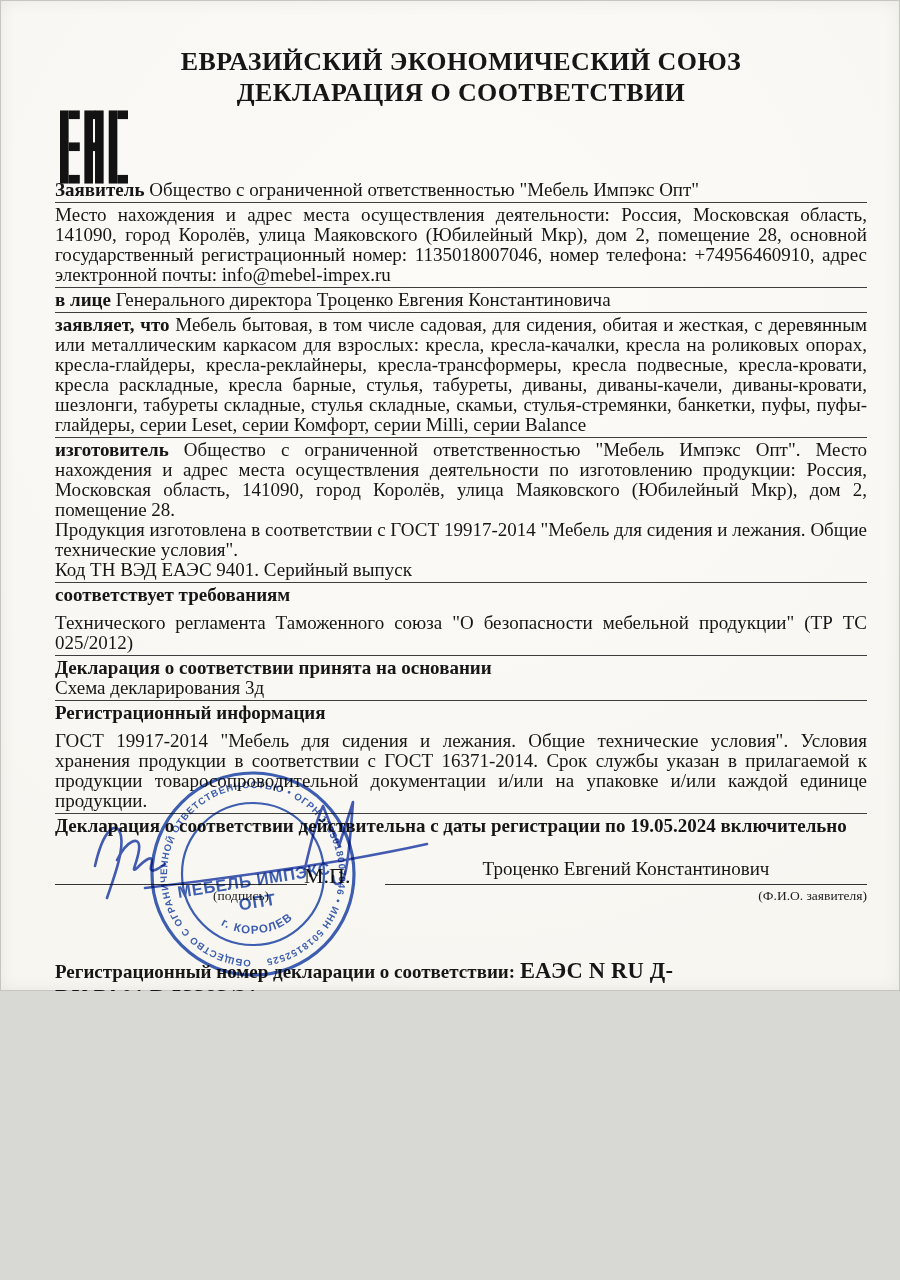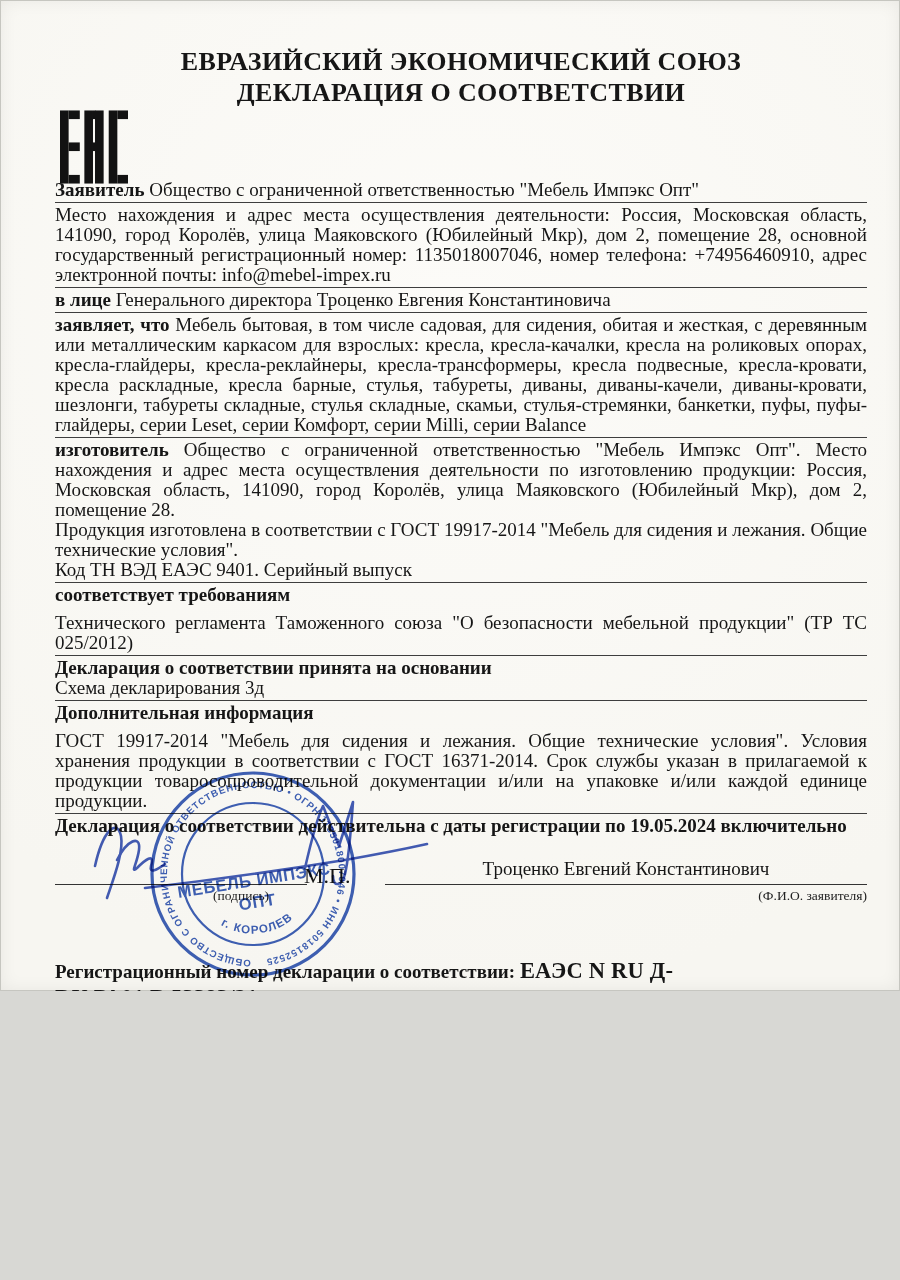--- a/index.html
+++ b/index.html
@@ -91,21 +91,21 @@
     <div class="rule"></div>
 
     <p><b>соответствует требованиям</b></p>
     <p class="just gap-top">Технического регламента Таможенного союза "О безопасности мебельной продукции" (ТР ТС 025/2012)</p>
     <div class="rule"></div>
 
     <p><b>Декларация о соответствии принята на основании</b></p>
     <p>Схема декларирования 3д</p>
     <div class="rule"></div>
 
-    <p><b>Дополнительная информация</b></p>
+    <p><b>Регистрационный информация</b></p>
     <p class="just gap-top">ГОСТ 19917-2014 "Мебель для сидения и лежания. Общие технические условия". Условия хранения продукции в соответствии с ГОСТ 16371-2014. Срок службы указан в прилагаемой к продукции товаросопроводительной документации и/или на упаковке и/или каждой единице продукции.</p>
     <div class="rule"></div>
 
     <p><b>Декларация о соответствии  действительна с даты регистрации по 19.05.2024 включительно</b></p>
 
     <div class="sign-area">
 
       <div class="sig-line left"></div>
       <div class="caption sign">(подпись)</div>
       <div class="mp">М.П.</div>

